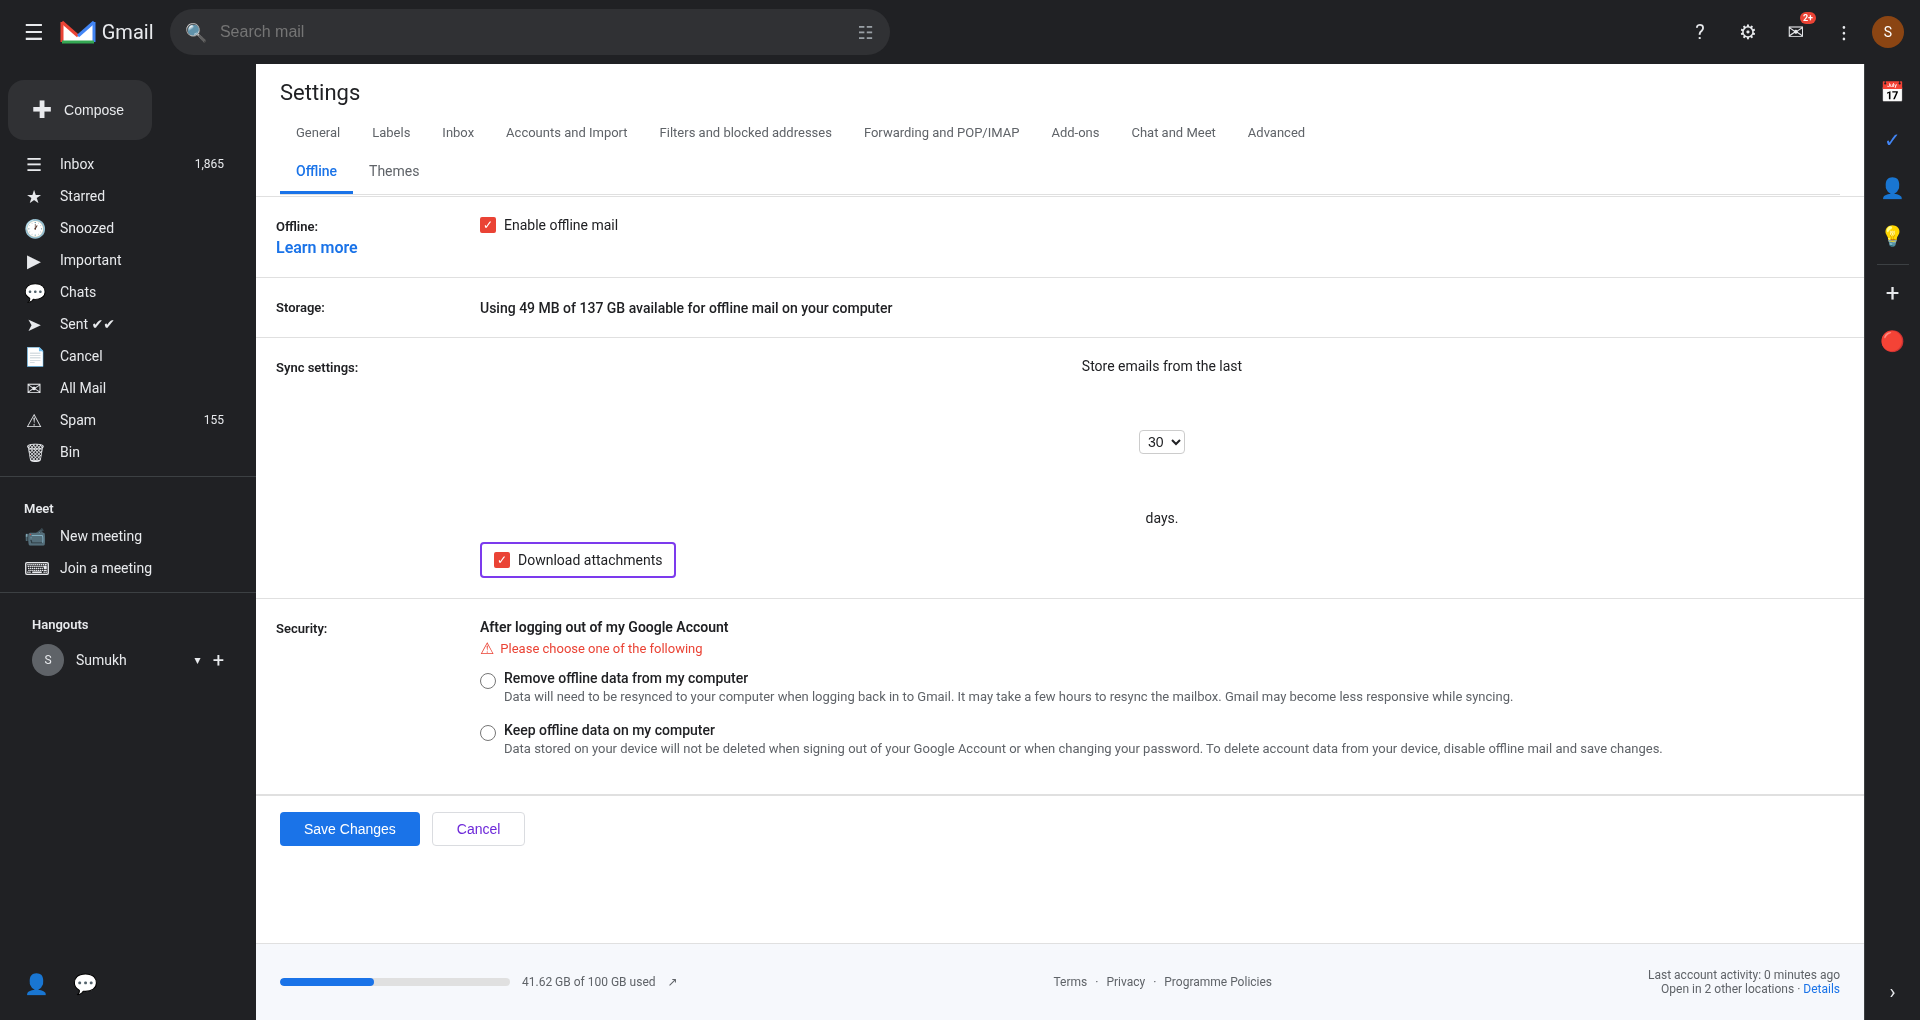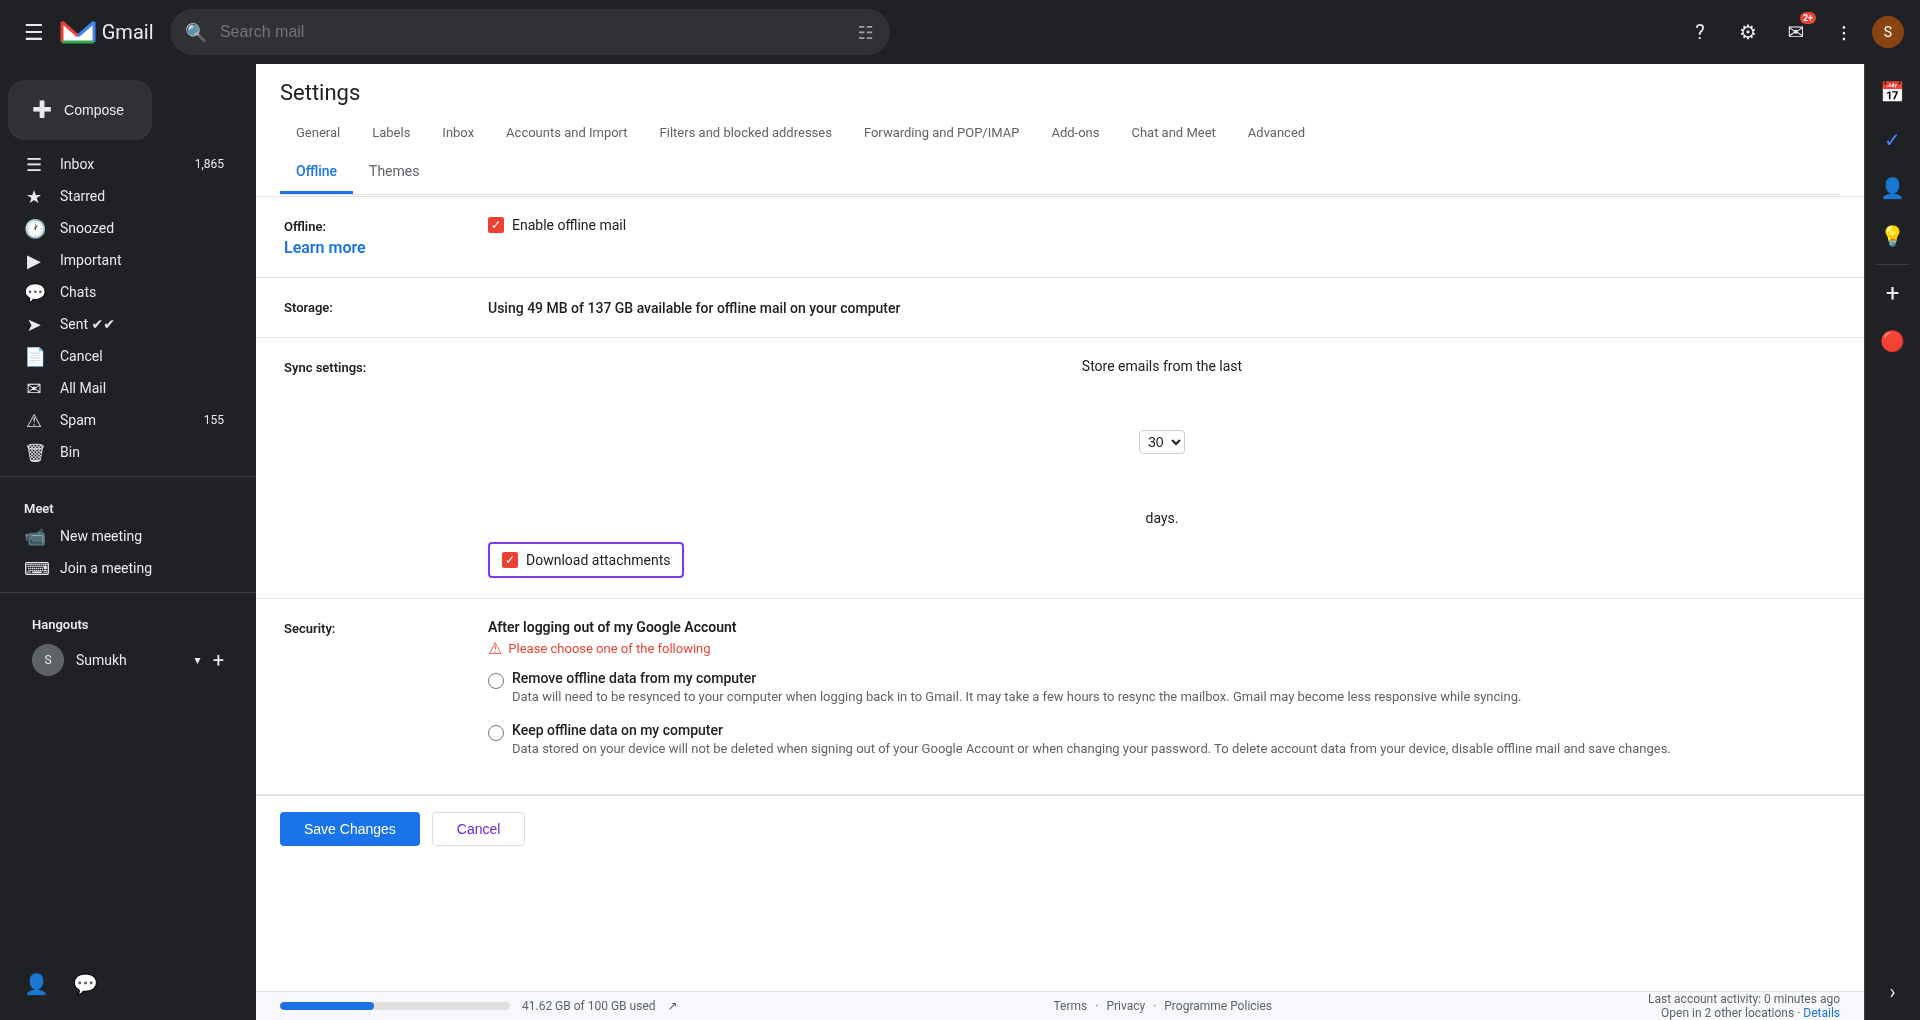--- a/index.html
+++ b/index.html
@@ -56,21 +56,21 @@
     .settings-header { background: white; padding: 16px 24px 1px; border-bottom: 1px solid #e0e0e0; }
     .settings-title { font-size: 22px; color: #202124; font-weight: 400; margin-bottom: 12px; }
     .settings-tabs-row { display: flex; gap: 0; }
     .settings-tab { padding: 8px 16px; font-size: 13px; color: #5f6368; cursor: pointer; border-bottom: 3px solid transparent; text-decoration: none; white-space: nowrap; }
     .settings-subtabs { display: flex; gap: 0; padding: 0; border-bottom: 1px solid #e0e0e0; }
     .settings-subtab { padding: 12px 16px; font-size: 14px; color: #5f6368; cursor: pointer; border-bottom: 3px solid transparent; }
     .settings-subtab.active { color: #1a73e8; border-bottom-color: #1a73e8; font-weight: 500; }
 
     
     .settings-body { flex: 1; overflow-y: auto; background: white; margin: 0; padding: 0; }
-    .settings-section { display: flex; padding: 20px 28px; border-bottom: 1px solid #e0e0e0; align-items: flex-start; gap: 24px; }
+    .settings-section { display: flex; padding: 20px 20px; border-bottom: 1px solid #e0e0e0; align-items: flex-start; gap: 24px; }
     .settings-section-label { width: 180px; font-size: 13px; font-weight: 600; color: #202124; flex-shrink: 0; padding-top: 2px; }
     .settings-section-content { flex: 1; }
     .section-label-sub { color: #1a73e8; font-size: 16px; cursor: pointer; text-decoration: none; display: block; margin-top: 4px; }
     .checkbox-row { display: flex; align-items: center; gap: 8px; font-size: 14px; color: #202124; }
     .checkbox-red { width: 16px; height: 16px; background: #ea4335; border: 2px solid #ea4335; border-radius: 2px; display: flex; align-items: center; justify-content: center; color: white; font-size: 12px; flex-shrink: 0; }
     .storage-text { font-size: 14px; color: #202124; font-weight: 500; }
     .sync-row { display: flex; align-items: center; gap: 20px; font-size: 14px; color: #202124; margin-bottom: 12px; flex-direction: column; }
     .days-select { border: 1px solid #ccc; border-radius: 4px; padding: 2px 4px; font-size: 14px; color: #202124; background: white; }
     .download-attachments-box { border: 2px solid #7c3aed; border-radius: 4px; padding: 8px 12px; display: inline-flex; align-items: center; gap: 8px; font-size: 14px; color: #202124; margin-top: 4px; }
     .security-title { font-size: 14px; font-weight: 600; color: #202124; margin-bottom: 4px; }
@@ -80,21 +80,21 @@
     .radio-input { margin-top: 3px; width: 16px; height: 16px; flex-shrink: 0; cursor: pointer; }
     .radio-label { font-size: 14px; font-weight: 500; color: #202124; }
     .radio-desc { font-size: 13px; color: #5f6368; margin-top: 2px; line-height: 1.4; }
 
     
     .settings-footer { background: white; padding: 16px 24px; display: flex; gap: 12px; border-top: 1px solid #e0e0e0; }
     .btn-save { background: #1a73e8; color: white; border: none; border-radius: 4px; padding: 8px 24px; font-size: 14px; cursor: pointer; font-weight: 500; }
     .btn-cancel { background: white; color: #6d28d9; border: 1px solid #dadce0; border-radius: 4px; padding: 8px 24px; font-size: 14px; cursor: pointer; font-weight: 500; }
 
     
-    .bottom-bar { background: #f6f8fc; border-top: 1px solid #e0e0e0; display: flex; align-items: center; justify-content: space-between; padding: 0 24px; font-size: 12px; color: #5f6368; flex-shrink: 0; }
+    .bottom-bar { background: #f6f8fc; border-top: 1px solid #e0e0e0; display: flex; align-items: center; justify-content: space-between; padding: 24px 24px; font-size: 12px; color: #5f6368; flex-shrink: 0; }
     .storage-bar-wrapper { display: flex; align-items: center; gap: 12px; }
     .storage-bar { width: 230px; height: 8px; background: #e0e0e0; border-radius: 4px; overflow: hidden; }
     .storage-bar-fill { height: 100%; background: #1a73e8; width: 41%; border-radius: 4px; }
     .bottom-links { display: flex; gap: 8px; }
     .bottom-link { color: #5f6368; text-decoration: none; }
     .bottom-right-info { text-align: right; }
   </style>
 </head>
 <body>
 

